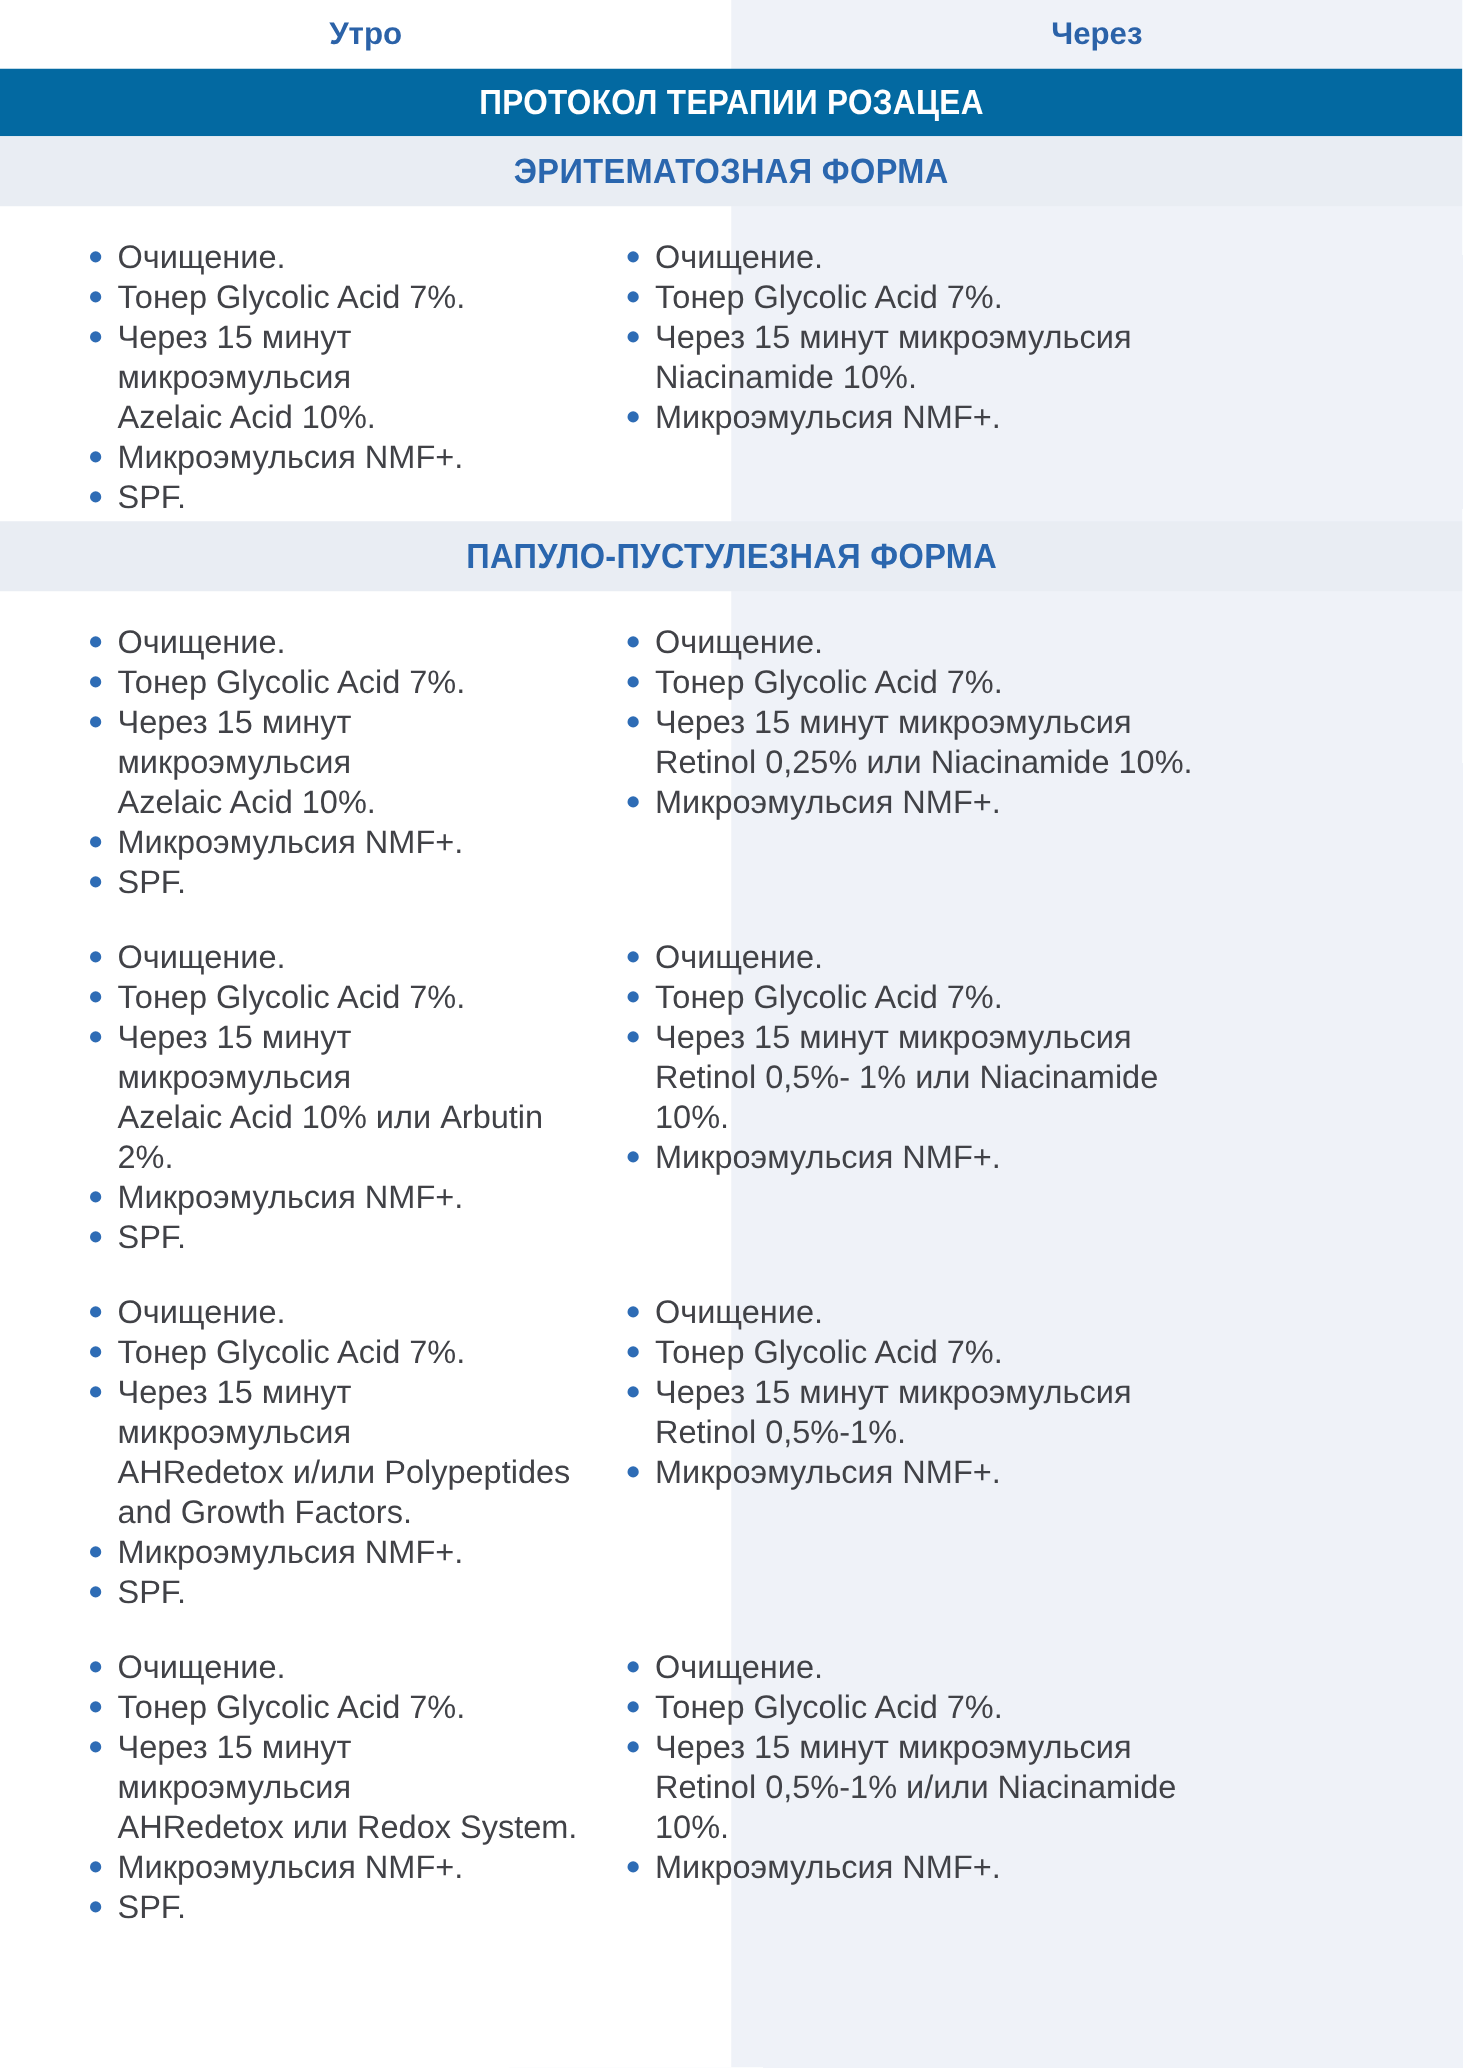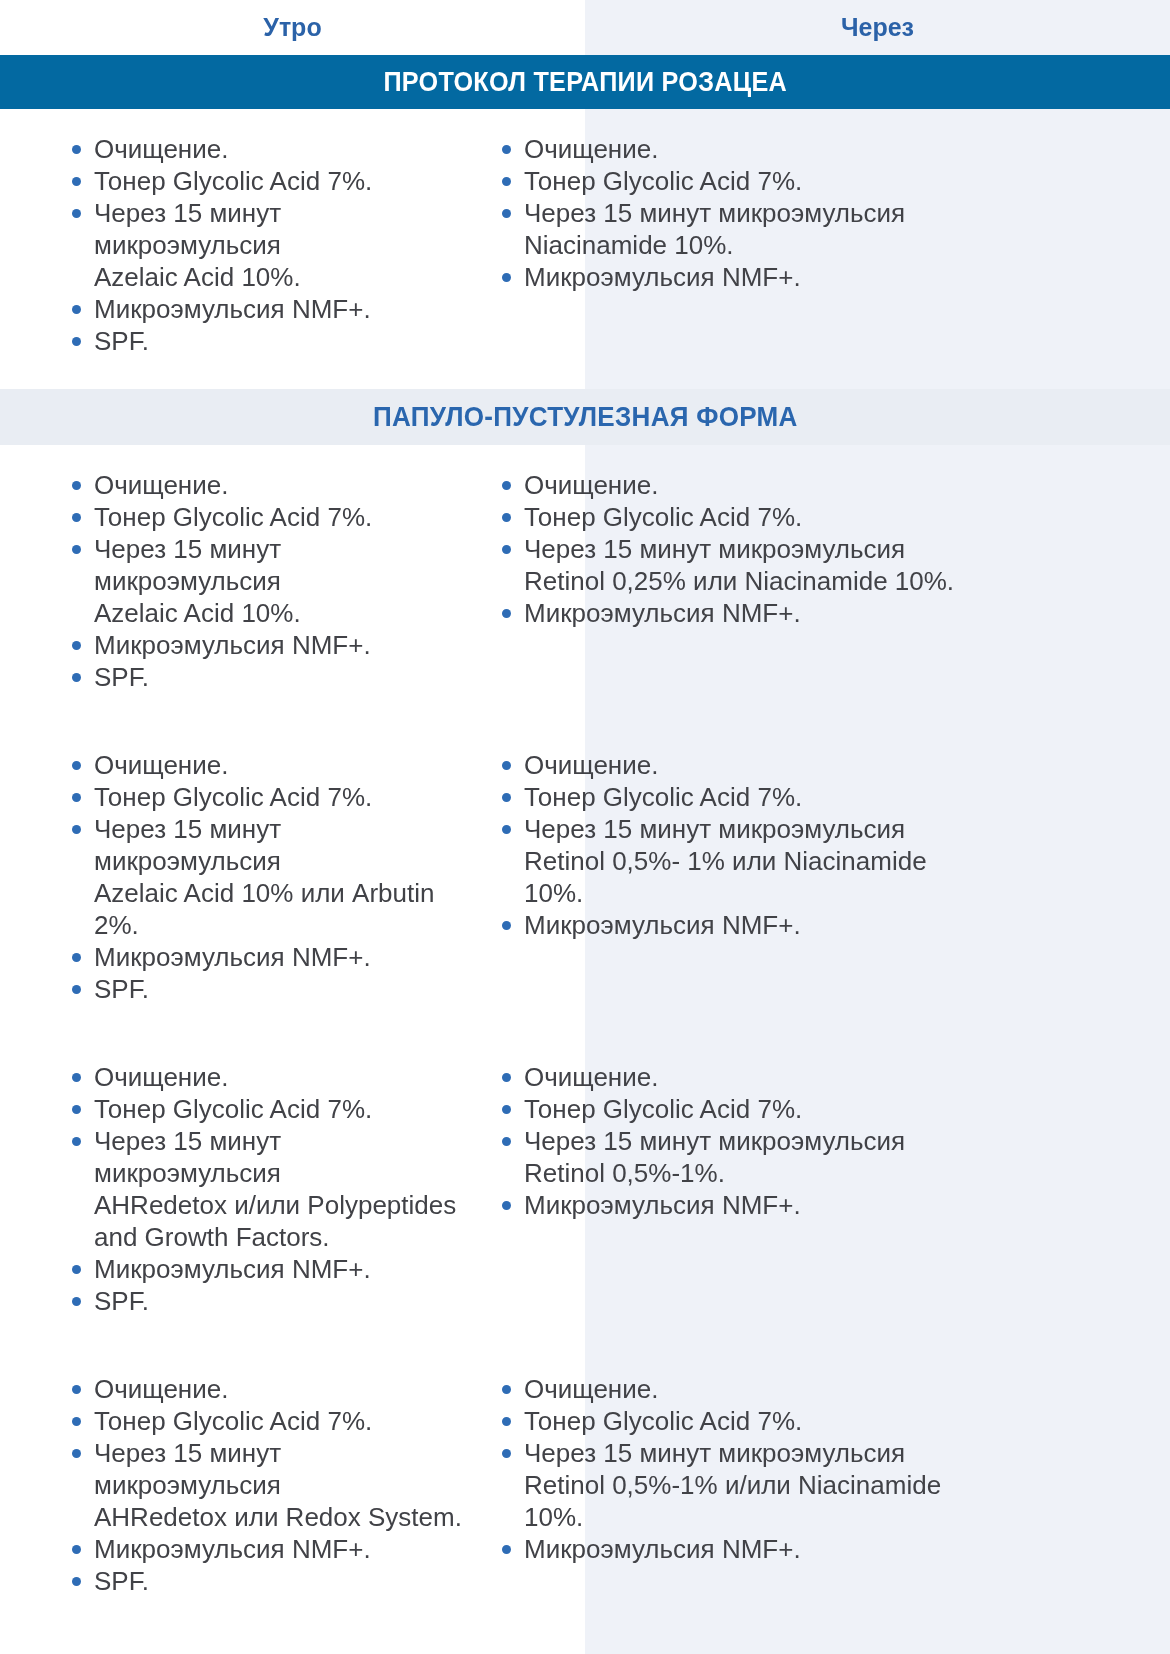--- a/index.html
+++ b/index.html
@@ -22,21 +22,21 @@
     transform:scaleX(0.9);letter-spacing:0.3px;
   }
   .sub-bar{
     height:56px;background:#E9EDF3;display:flex;align-items:center;justify-content:center;
   }
   .sub-bar .bar-text{
     color:#2A66AE;font-weight:bold;font-size:28px;white-space:nowrap;
     transform:scaleX(0.93);letter-spacing:0.3px;
   }
   .block{display:flex;}
-  .col{width:484px;box-sizing:border-box;padding:24px 10px 32px 70px;}
+  .col{width:484px;box-sizing:border-box;padding:24px 10px 4px 70px;}
   .col.evening{padding-left:16px;}
   .list{margin:0;padding:0;list-style:none;}
   .step{
     position:relative;padding-left:24px;font-size:26px;line-height:32px;
     color:#414247;white-space:pre-line;
   }
   .step::before{
     content:"";position:absolute;left:2px;top:12px;width:9px;height:9px;
     border-radius:50%;background:#2E6CB5;
   }
@@ -47,20 +47,23 @@
 <div class="page">
   <div class="right-panel"></div>
   <div class="content">
     <div class="time-header">
       <div class="time-cell">Утро</div>
       <div class="time-cell">Через</div>
     </div>
     <div id="sections">
         <div class="section-bar">
           <span class="bar-text">ПРОТОКОЛ ТЕРАПИИ РОЗАЦЕА</span>
+        </div>
+        <div class="sub-bar">
+          <span class="bar-text">ЭРИТЕМАТОЗНАЯ ФОРМА</span>
         </div>
         <div class="block">
           <div class="col morning">
             <ul class="list">
               <li class="step">Очищение.</li>
               <li class="step">Тонер Glycolic Acid 7%.</li>
               <li class="step">Через 15 минут микроэмульсия
 Azelaic Acid 10%.</li>
               <li class="step">Микроэмульсия NMF+.</li>
               <li class="step">SPF.</li>

